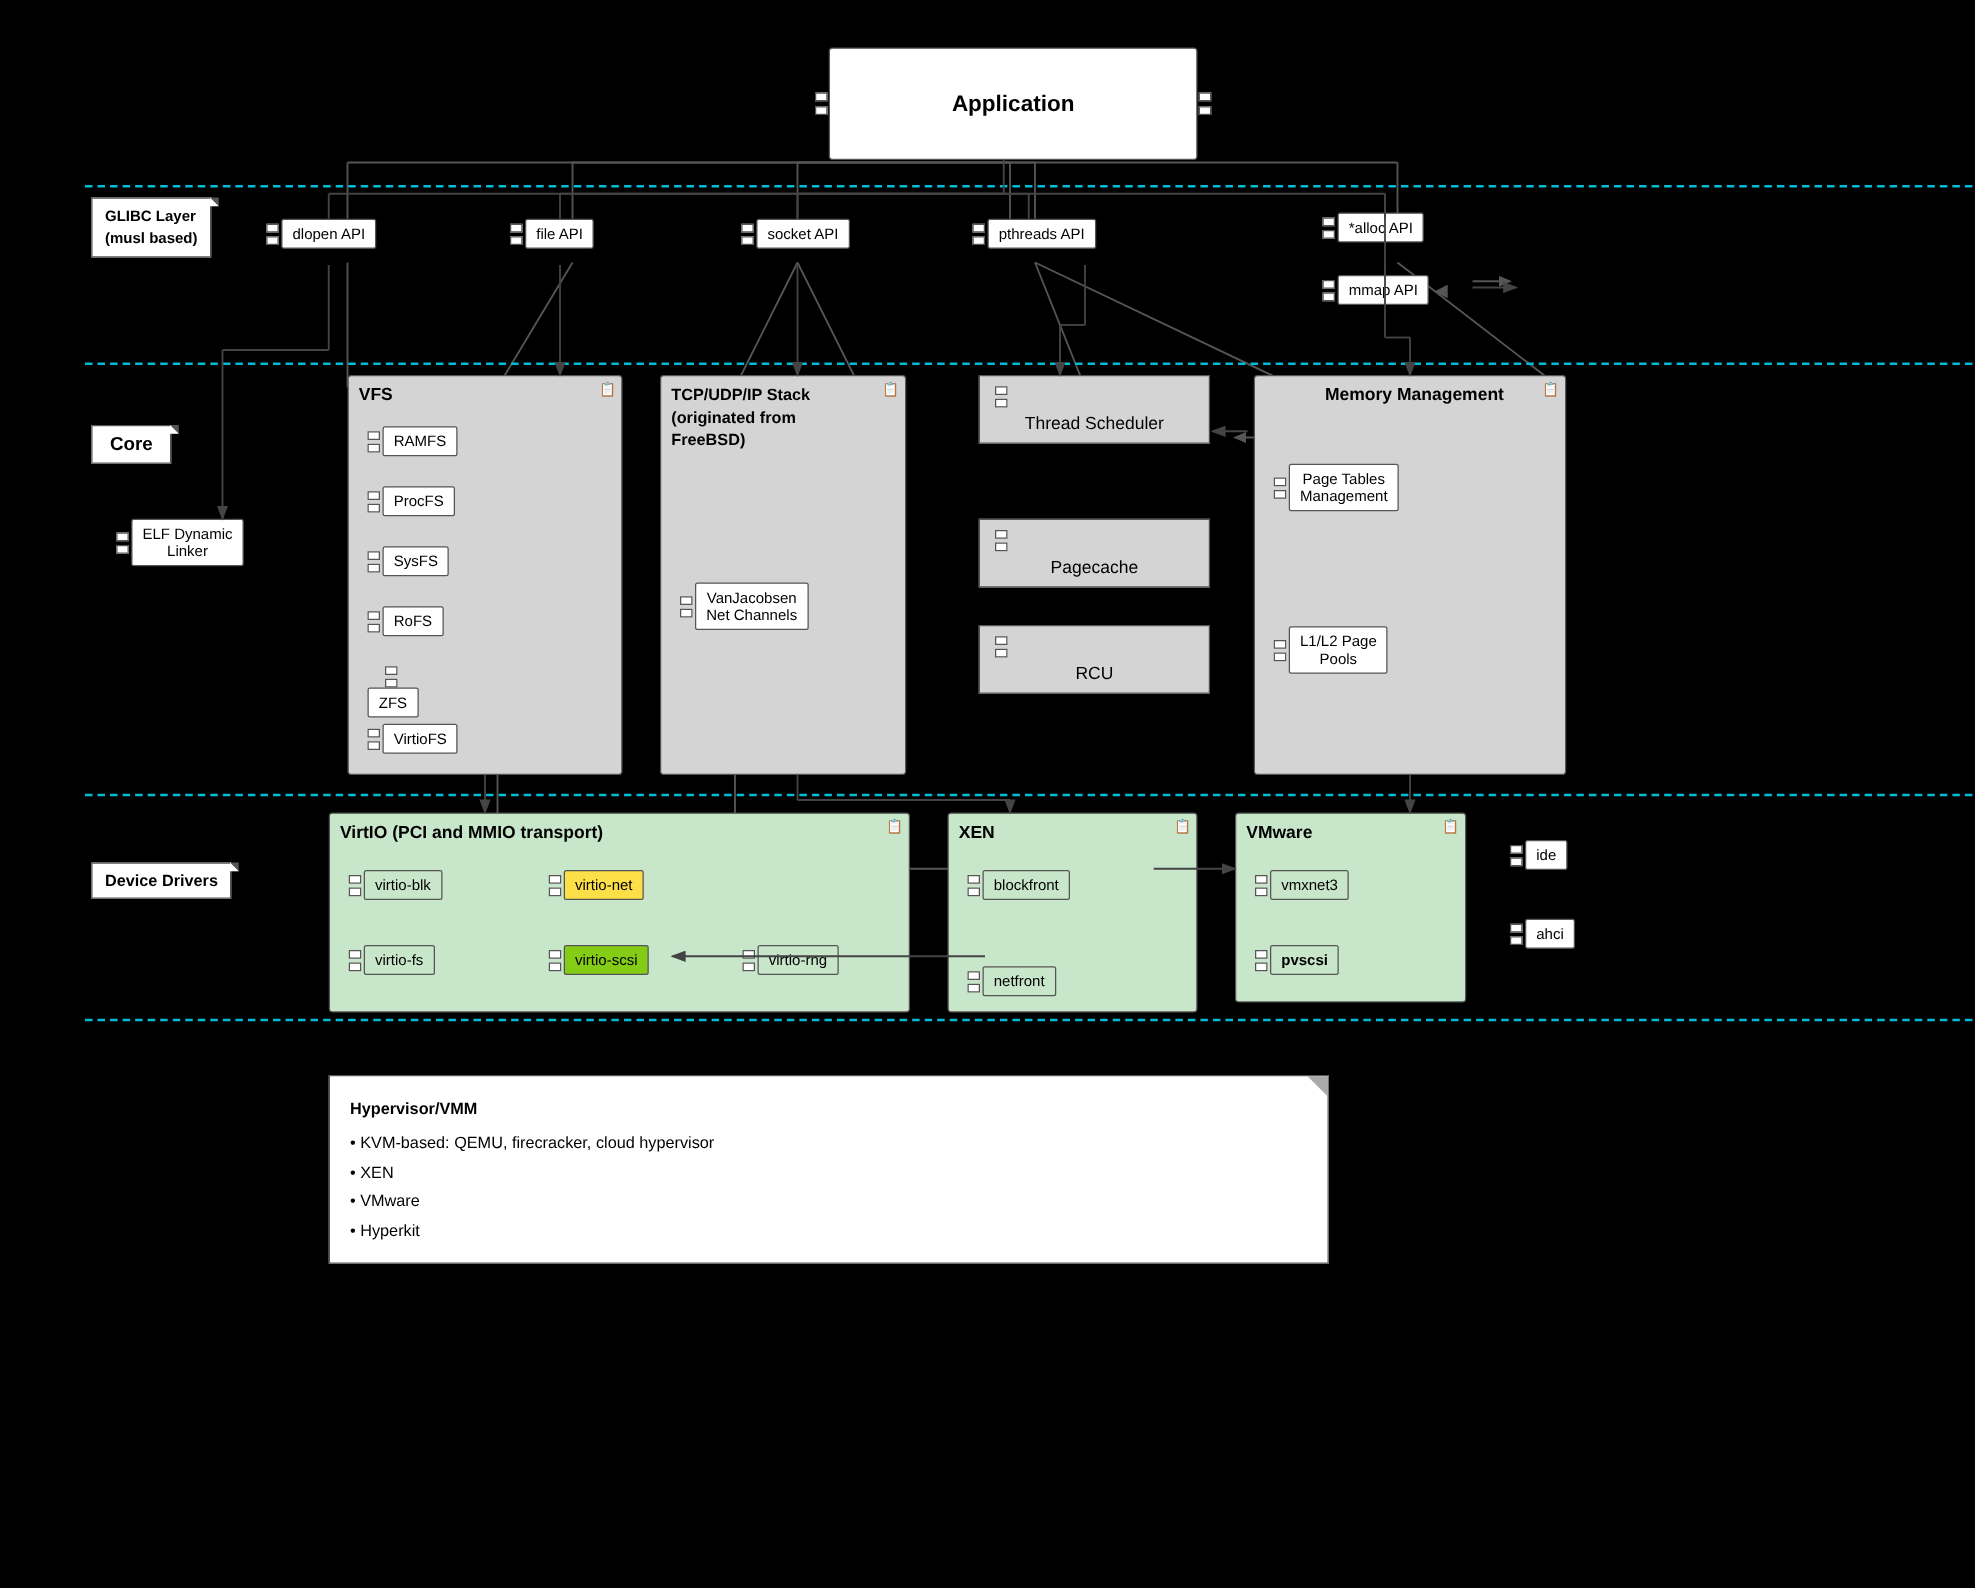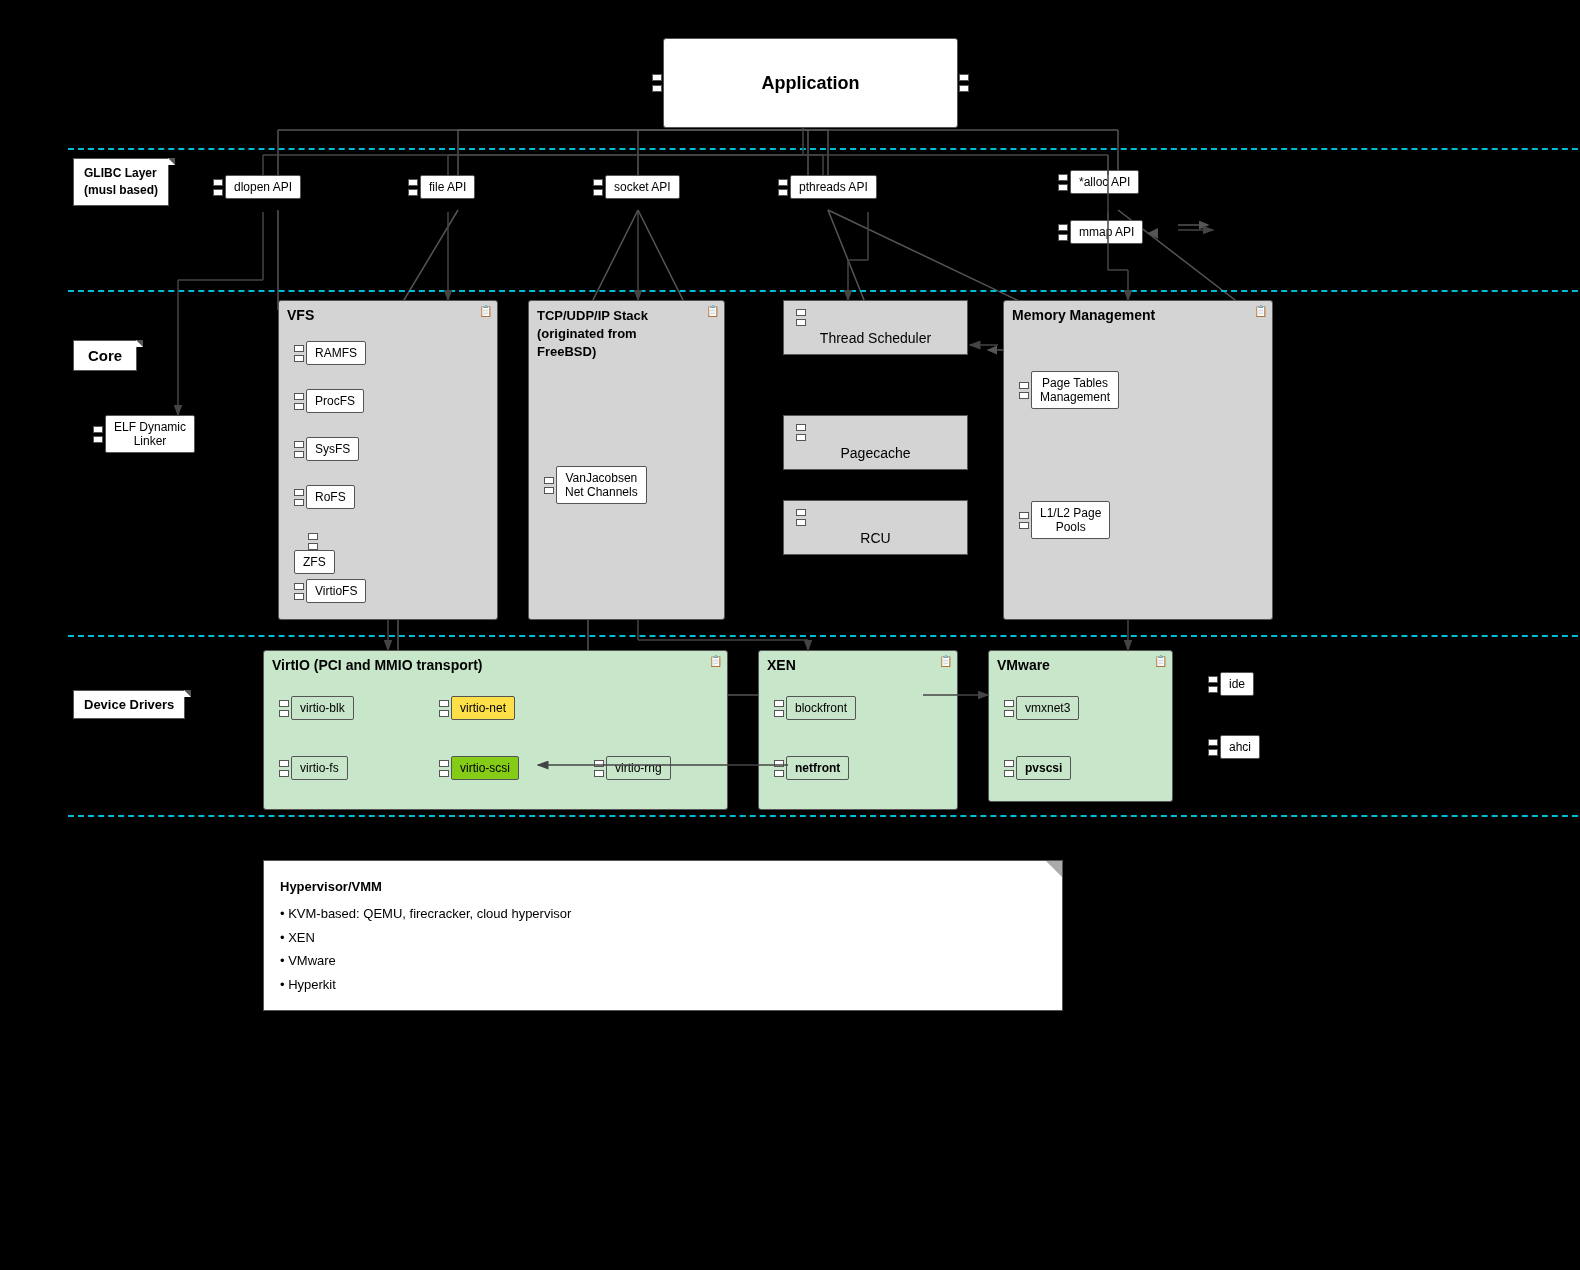--- a/index.html
+++ b/index.html
@@ -313,21 +313,21 @@
 
     <div style="background:#d4d4d4; border:1.5px solid #555; padding:8px 12px; font-size:14px; text-align:center; margin-top:30px;">
       <div class="component-ports" style="display:flex; flex-direction:column; gap:3px; margin-bottom:4px; align-items:flex-start;">
         <div class="port-sm"></div>
         <div class="port-sm"></div>
       </div>
       <span>RCU</span>
     </div>
   </div>
 
-  <div class="box" style="left:955px; top:300px; width:270px; height:320px; background:#d4d4d4;">
+  <div class="box" style="left:955px; top:300px; width:250px; height:320px; background:#d4d4d4;padding-left:48px;">
     <div style="font-weight:bold; font-size:14px; padding:6px 8px;">Memory Management</div>
     <div style="position:absolute; top:4px; right:4px; font-size:11px; color:#555;">📋</div>
 
     <div class="component" style="left:15px; top:70px; position:absolute;">
       <div class="component-ports">
         <div class="port-sm"></div>
         <div class="port-sm"></div>
       </div>
       <div class="component-box" style="text-align:center;">Page Tables<br>Management</div>
     </div>
@@ -396,21 +396,21 @@
     <div style="position:absolute; top:4px; right:4px; font-size:11px; color:#555;">📋</div>
 
     <div class="component" style="left:15px; top:45px; position:absolute;">
       <div class="component-ports">
         <div class="port-sm"></div>
         <div class="port-sm"></div>
       </div>
       <div class="component-box" style="background:#c8e6c9;">blockfront</div>
     </div>
 
-    <div class="component" style="left:15px; top:105px; position:absolute;font-weight:bold;">
+    <div class="component" style="left:15px; top:122px; position:absolute;">
       <div class="component-ports">
         <div class="port-sm"></div>
         <div class="port-sm"></div>
       </div>
       <div class="component-box" style="background:#c8e6c9;">netfront</div>
     </div>
   </div>
 
   <div class="box-green" style="left:940px; top:650px; width:185px; height:152px;">
     <div style="font-weight:bold; font-size:14px; padding:6px 8px;">VMware</div>

